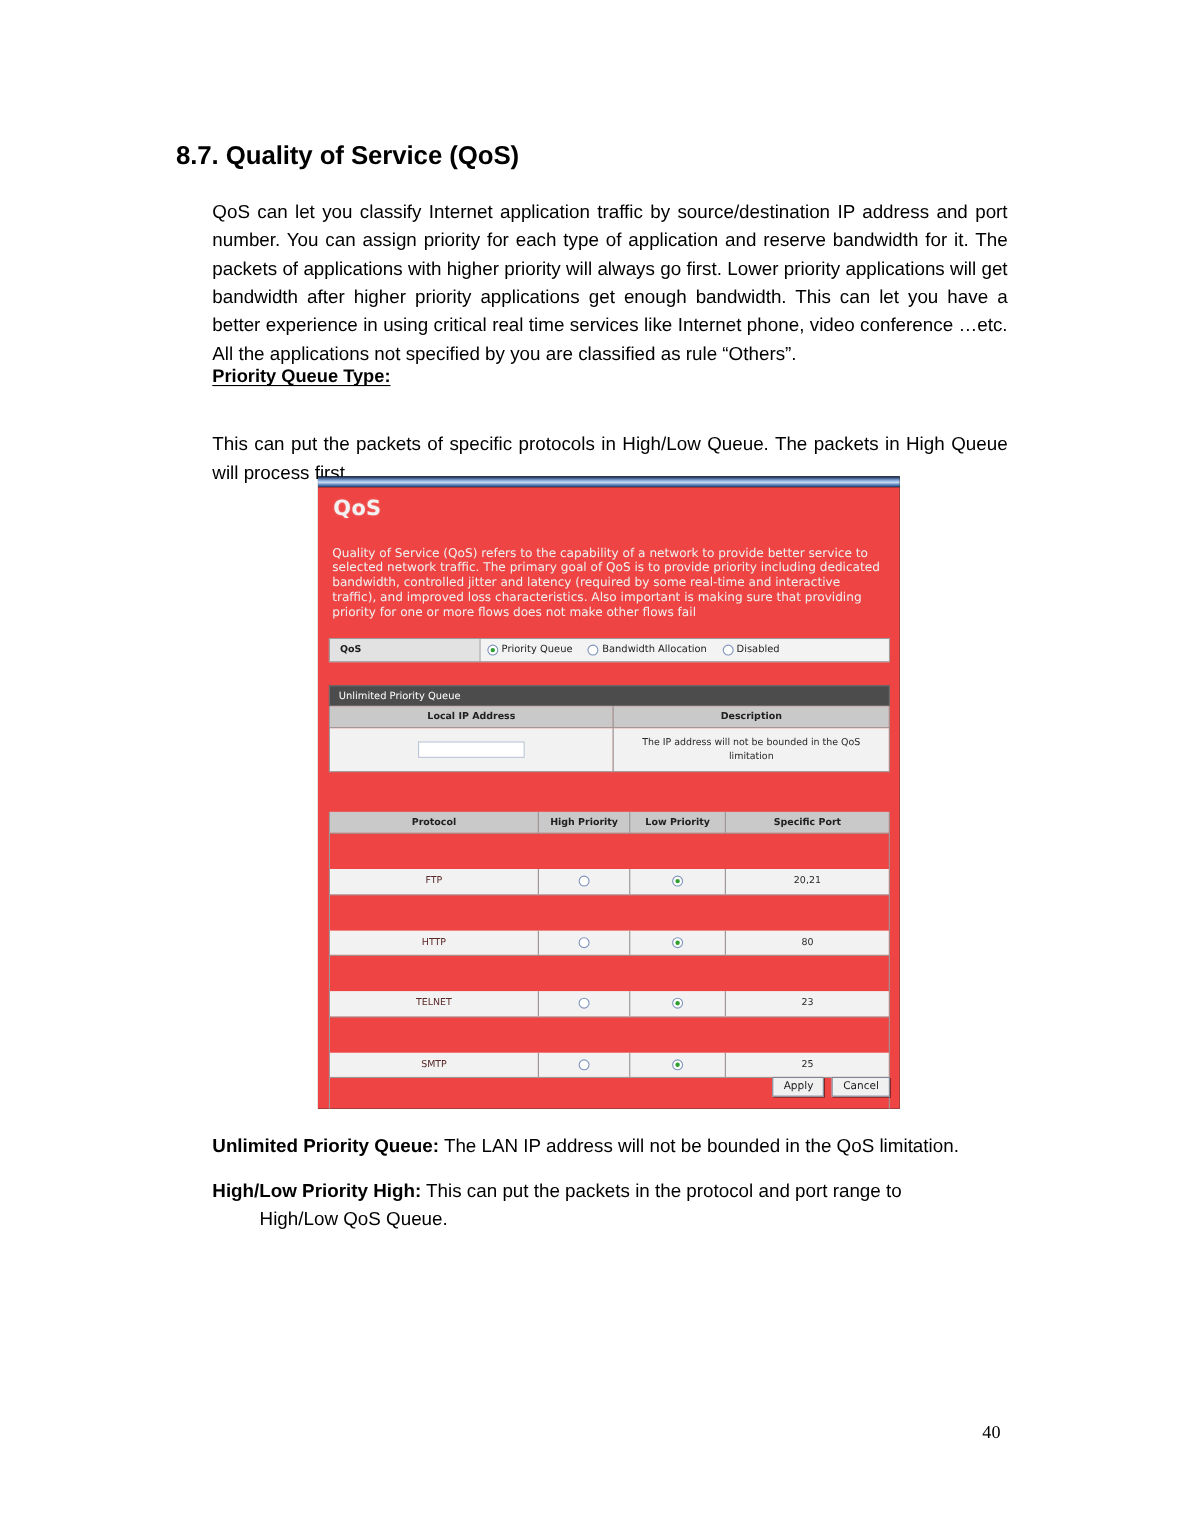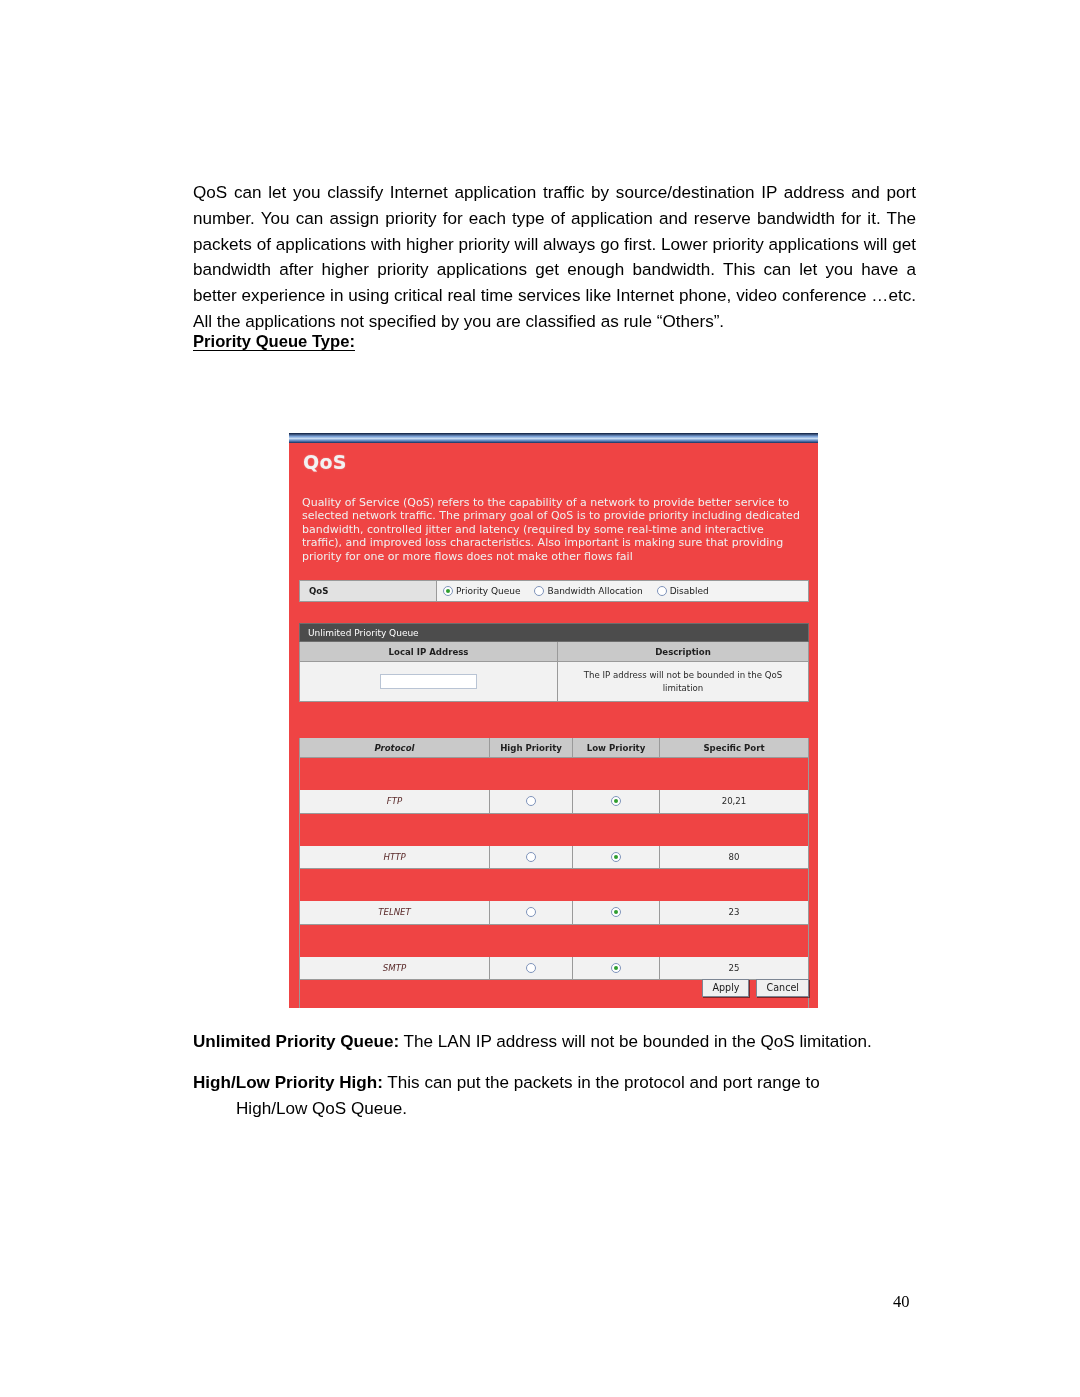--- a/index.html
+++ b/index.html
@@ -242,21 +242,21 @@
     color: #1f1f1f;
   }
 
   
   .upq .c-ip   { width: 257px; height: 19px; }
   .upq .c-desc { width: 251px; height: 19px; }
   .upq .b-ip   { width: 257px; height: 39px; }
   .upq .b-desc { width: 251px; height: 39px; line-height: 13px; padding: 0 6px; }
 
   
-  .hlq .c-proto { width: 189px; font-style: italic; }
+  .hlq .c-proto { width: 189px; }
   .hlq .c-high  { width: 83px; }
   .hlq .c-low   { width: 87px; }
   .hlq .c-port  { width: 149px; }
   .hlq .head .gcell { height: 19px; }
   .hlq .prow .gcell { height: 22.5px; margin-top: 32px; }
   .hlq .nrow .gcell { height: 26px; margin-top: 48px; }
 
   .proto-name { color: #5a2a2a; font-weight: normal; }
 
   
@@ -331,25 +331,27 @@
     padding: 2px 9px 3px 9px;
     box-sizing: border-box;
     font-family: "DejaVu Sans", sans-serif;
   }
 </style>
 </head>
 <body>
 
 <div class="page">
 
+  <h1 class="doc-heading">8.7. Quality of Service (QoS)</h1>
 
   <p class="doc-para intro">QoS can let you classify Internet application traffic by source/destination IP address and port number. You can assign priority for each type of application and reserve bandwidth for it. The packets of applications with higher priority will always go first. Lower priority applications will get bandwidth after higher priority applications get enough bandwidth. This can let you have a better experience in using critical real time services like Internet phone, video conference …etc. All the applications not specified by you are classified as rule “Others”.</p>
 
   <div class="sub-heading">Priority Queue Type: </div>
 
+  <p class="doc-para pq">This can put the packets of specific protocols in High/Low Queue. The packets in High Queue will process first.</p>
 
   <div class="ui-shot">
 
     <div class="title-bar"></div>
 
     <div class="shot-inner">
 
       <div class="qos-title">QoS</div>
 
       <div class="qos-desc">Quality of Service (QoS) refers to the capability of a network to provide better service to selected network traffic. The primary goal of QoS is to provide priority including dedicated bandwidth, controlled jitter and latency (required by some real-time and interactive traffic), and improved loss characteristics. Also important is making sure that providing priority for one or more flows does not make other flows fail</div>

